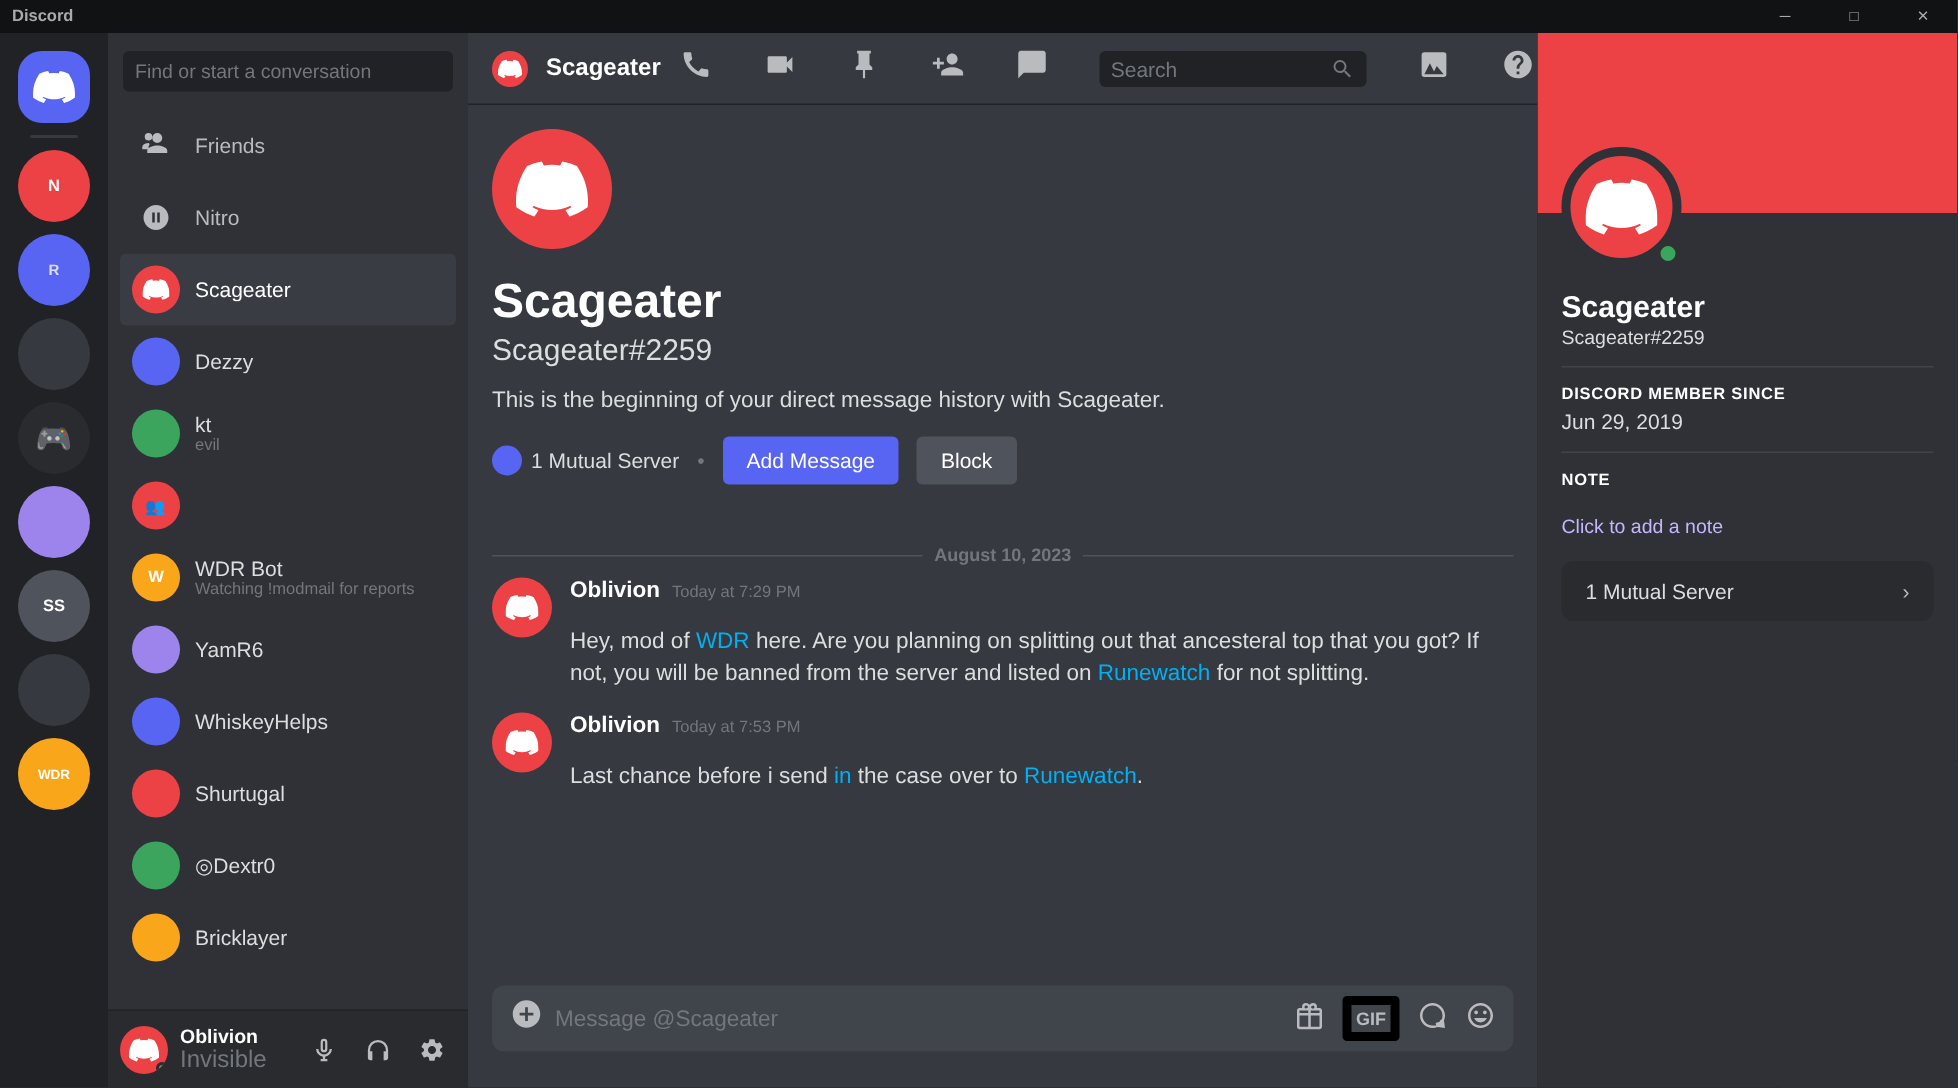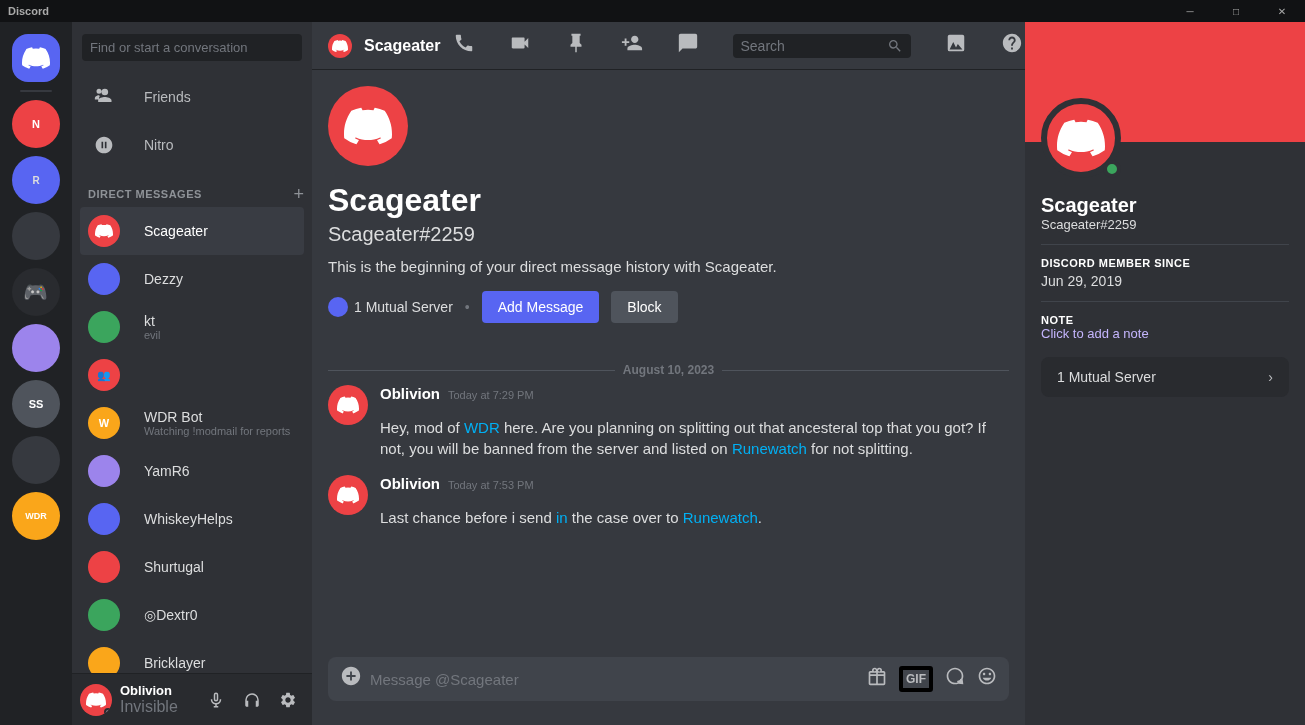--- a/index.html
+++ b/index.html
@@ -15,21 +15,21 @@
 
     
     .dm-sidebar { width: 240px; background: #2f3136; display: flex; flex-direction: column; flex-shrink: 0; }
     .dm-search { padding: 12px 10px; }
     .dm-search input { width: 100%; background: #202225; border: none; border-radius: 4px; padding: 6px 8px; color: #dcddde; font-size: 13px; outline: none; }
     .dm-search input::placeholder { color: #72767d; }
     .dm-section { padding: 16px 8px 4px 16px; display: flex; align-items: center; justify-content: space-between; }
     .dm-section-label { font-size: 11px; font-weight: 700; color: #8e9297; text-transform: uppercase; letter-spacing: 0.5px; }
     .dm-section-add { color: #8e9297; cursor: pointer; font-size: 18px; line-height: 1; }
     .dm-list { overflow-y: auto; flex: 1; }
-    .dm-item { display: flex; align-items: center; gap: 24px; padding: 8px 8px 8px 8px; border-radius: 4px; cursor: pointer; margin: 0 8px; }
+    .dm-item { display: flex; align-items: center; gap: 10px; padding: 8px 8px 8px 8px; border-radius: 4px; cursor: pointer; margin: 0 8px; }
     .dm-item.active { background: #393c43; }
     .dm-avatar { width: 32px; height: 32px; border-radius: 50%; background: #36393f; flex-shrink: 0; display: flex; align-items: center; justify-content: center; font-size: 14px; font-weight: 700; color: #fff; overflow: hidden; position: relative; }
     .dm-info { flex: 1; min-width: 0; }
     .dm-name { font-size: 14px; font-weight: 500; color: #dcddde; white-space: nowrap; overflow: hidden; text-overflow: ellipsis; }
     .dm-subtext { font-size: 11px; color: #72767d; white-space: nowrap; overflow: hidden; text-overflow: ellipsis; }
     .dm-item.active .dm-name { color: #fff; }
 
     
     .user-bar { height: 52px; background: #292b2f; display: flex; align-items: center; padding: 0 8px; gap: 8px; border-top: 1px solid #202225; flex-shrink: 0; }
     .user-bar-avatar { width: 32px; height: 32px; border-radius: 50%; background: #5865f2; display: flex; align-items: center; justify-content: center; font-size: 12px; color: #fff; font-weight: 700; position: relative; overflow: hidden; flex-shrink: 0; }
@@ -72,41 +72,41 @@
     .message-group { display: flex; gap: 12px; margin-bottom: 4px; }
     .msg-avatar { width: 40px; height: 40px; border-radius: 50%; background: #36393f; flex-shrink: 0; display: flex; align-items: center; justify-content: center; font-weight: 700; color: #fff; overflow: hidden; }
     .msg-content { flex: 1; }
     .msg-header { display: flex; align-items: baseline; gap: 8px; margin-bottom: 2px; }
     .msg-author { font-size: 15px; font-weight: 600; color: #fff; }
     .msg-time { font-size: 11px; color: #72767d; }
     .msg-text { font-size: 15px; color: #dcddde; line-height: 1.4; margin-top: 15px; }
 
     
     .chat-input-area { padding: 0 16px 24px; flex-shrink: 0; }
-    .chat-input-box { background: #40444b; border-radius: 8px; display: flex; align-items: center; padding: 0 12px; gap: 8px; }
+    .chat-input-box { background: #40444b; border-radius: 8px; display: flex; padding: 0 12px; gap: 8px; }
     .input-add-btn { color: #b9bbbe; font-size: 22px; cursor: pointer; padding: 8px 0; }
     .chat-input { flex: 1; background: none; border: none; outline: none; color: #dcddde; font-size: 15px; padding: 12px 0; }
     .chat-input::placeholder { color: #72767d; }
     .input-actions { display: flex; align-items: center; gap: 12px; }
     .input-icon { color: #b9bbbe; cursor: pointer; font-size: 18px; }
 
     
     .profile-panel { width: 280px; background: #2f3136; flex-shrink: 0; overflow-y: auto; }
     .profile-banner { height: 120px; background: #ed4245; position: relative; }
     .profile-avatar-wrap { position: absolute; bottom: -36px; left: 16px; }
     .profile-avatar-large { width: 80px; height: 80px; border-radius: 50%; background: #ed4245; border: 6px solid #2f3136; display: flex; align-items: center; justify-content: center; overflow: hidden; }
     .profile-avatar-large svg { width: 48px; height: 48px; fill: #fff; }
     .profile-status { position: absolute; bottom: 0; right: 0; width: 18px; height: 18px; border-radius: 50%; background: #3ba55d; border: 4px solid #2f3136; }
     .profile-info { padding: 52px 16px 16px; }
     .profile-username { font-size: 20px; font-weight: 700; color: #fff; }
     .profile-tag { font-size: 13px; color: #dcddde; margin-bottom: 12px; }
     .profile-divider { height: 1px; background: #40444b; margin: 12px 0; }
     .profile-section-label { font-size: 11px; font-weight: 700; color: #fff; text-transform: uppercase; letter-spacing: 0.5px; margin-bottom: 4px; }
     .profile-section-value { font-size: 14px; color: #dcddde; }
-    .profile-note-label { font-size: 11px; font-weight: 700; color: #fff; text-transform: uppercase; letter-spacing: 0.5px; margin-bottom: 0; margin-top: 12px; }
+    .profile-note-label { font-size: 11px; font-weight: 700; color: #fff; text-transform: uppercase; letter-spacing: 0.5px; margin-bottom: 17px; margin-top: 12px; }
     .profile-note-input { font-size: 13px; color: #c4b5fd; cursor: text; }
     .mutual-servers-section { margin-top: 12px; background: #292b2f; border-radius: 8px; overflow: hidden; }
     .mutual-servers-header { display: flex; align-items: center; justify-content: space-between; padding: 12px 16px; cursor: pointer; }
     .mutual-servers-title { font-size: 14px; color: #dcddde; }
     .mutual-chevron { color: #b9bbbe; font-size: 14px; }
 
     
     ::-webkit-scrollbar { width: 6px; }
     ::-webkit-scrollbar-track { background: transparent; }
     ::-webkit-scrollbar-thumb { background: #202225; border-radius: 3px; }
@@ -168,24 +168,20 @@
     </div>
     <div class="dm-item">
       <div style="width:32px; height:32px; display:flex; align-items:center; justify-content:center; color:#b9bbbe; font-size:18px;">
         <svg viewBox="0 0 24 24" width="20" height="20" fill="#b9bbbe">
             <path d="M12 2C6.48 2 2 6.48 2 12s4.48 10 10 10 10-4.48 10-10S17.52 2 12 2zm-1 14H9V8h2v8zm4 0h-2V8h2v8z"></path>
           </svg>
       </div>
       <span style="font-size:14px; font-weight:500; color:#b9bbbe;">Nitro</span>
     </div>
 
-    <div class="dm-section">
-      <span class="dm-section-label">DIRECT MESSAGES</span>
-      <span class="dm-section-add">+</span>
-    </div>
 
     <div class="dm-list">
       <div class="dm-item active">
         <div class="dm-avatar" style="background:#ed4245;">
           <svg viewBox="0 0 24 24" width="18" height="18" fill="#fff">
               <path d="M20.317 4.37a19.791 19.791 0 0 0-4.885-1.515.074.074 0 0 0-.079.037c-.21.375-.444.864-.608 1.25a18.27 18.27 0 0 0-5.487 0 12.64 12.64 0 0 0-.617-1.25.077.077 0 0 0-.079-.037A19.736 19.736 0 0 0 3.677 4.37a.07.07 0 0 0-.032.027C.533 9.046-.32 13.58.099 18.057c.002.022.015.043.03.056a19.9 19.9 0 0 0 5.993 3.03.078.078 0 0 0 .084-.028 14.09 14.09 0 0 0 1.226-1.994.076.076 0 0 0-.041-.106 13.107 13.107 0 0 1-1.872-.892.077.077 0 0 1-.008-.128 10.2 10.2 0 0 0 .372-.292.074.074 0 0 1 .077-.01c3.928 1.793 8.18 1.793 12.062 0a.074.074 0 0 1 .078.01c.12.098.246.198.373.292a.077.077 0 0 1-.006.127 12.299 12.299 0 0 1-1.873.892.077.077 0 0 0-.041.107c.36.698.772 1.362 1.225 1.993a.076.076 0 0 0 .084.028 19.839 19.839 0 0 0 6.002-3.03.077.077 0 0 0 .032-.054c.5-5.177-.838-9.674-3.549-13.66a.061.061 0 0 0-.031-.03z"></path>
             </svg>
         </div>
         <div class="dm-info">
           <div class="dm-name">Scageater</div>
@@ -406,21 +402,21 @@
               <path d="M12 2C6.48 2 2 6.48 2 12s4.48 10 10 10 10-4.48 10-10S17.52 2 12 2zm5 11h-4v4h-2v-4H7v-2h4V7h2v4h4v2z"></path>
             </svg>
         </div>
         <input class="chat-input" type="text" placeholder="Message @Scageater" style="">
         <div class="input-actions">
           <div class="input-icon">
             <svg viewBox="0 0 24 24" width="20" height="20" fill="#b9bbbe">
                 <path d="M20 6h-2.18c.07-.23.18-.46.18-.72A3.28 3.28 0 0 0 14.72 2a3.28 3.28 0 0 0-2.72 1.45A3.28 3.28 0 0 0 9.28 2 3.28 3.28 0 0 0 6 5.28c0 .26.11.49.18.72H4c-1.11 0-2 .89-2 2v13c0 1.11.89 2 2 2h16c1.11 0 2-.89 2-2V8c0-1.11-.89-2-2-2zm-5.28-2c.73 0 1.28.55 1.28 1.28S15.45 6.56 14.72 6.56c-.59 0-1.21-.42-1.6-1.13.4-.73 1.01-1.15 1.6-1.15zm-5.44 0c.59 0 1.2.42 1.59 1.13-.38.73-1 1.15-1.59 1.15C8.55 6.56 8 6.01 8 5.28S8.55 4 9.28 4zM4 8h7v2H4V8zm0 13v-9h7v9H4zm16 0h-7v-9h7v9zm0-11h-7V8h7v2z"></path>
               </svg>
           </div>
-          <div class="input-icon" style="font-size:12px; font-weight:700; border:4px solid #000000; border-radius:3px; padding:1px 3px; line-height:1.4;">GIF</div>
+          <div class="input-icon" style="font-size:12px; font-weight:700; border:6px solid #000000; border-radius:3px; padding:1px 3px; line-height:1.4;">GIF</div>
           <div class="input-icon">
             <svg viewBox="0 0 24 24" width="20" height="20" fill="#b9bbbe">
                 <path d="M12 2C6.48 2 2 6.48 2 12c0 5.52 4.48 10 10 10 1.4 0 2.74-.29 3.96-.82L22 22l-.82-6.04C21.71 14.74 22 13.4 22 12c0-5.52-4.48-10-10-10zm0 18c-4.42 0-8-3.58-8-8s3.58-8 8-8 8 3.58 8 8c0 1.04-.2 2.03-.56 2.95L18 16v.5c-.54.38-1.13.71-1.75.98L14.5 18l.5 2H12z"></path>
               </svg>
           </div>
           <div class="input-icon">
             <svg viewBox="0 0 24 24" width="20" height="20" fill="#b9bbbe">
                 <path d="M11.99 2C6.47 2 2 6.48 2 12s4.47 10 9.99 10C17.52 22 22 17.52 22 12S17.52 2 11.99 2zM12 20c-4.42 0-8-3.58-8-8s3.58-8 8-8 8 3.58 8 8-3.58 8-8 8zm3.5-9c.83 0 1.5-.67 1.5-1.5S16.33 8 15.5 8 14 8.67 14 9.5s.67 1.5 1.5 1.5zm-7 0c.83 0 1.5-.67 1.5-1.5S9.33 8 8.5 8 7 8.67 7 9.5 7.67 11 8.5 11zm3.5 6.5c2.33 0 4.31-1.46 5.11-3.5H6.89c.8 2.04 2.78 3.5 5.11 3.5z"></path>
               </svg>
           </div>

